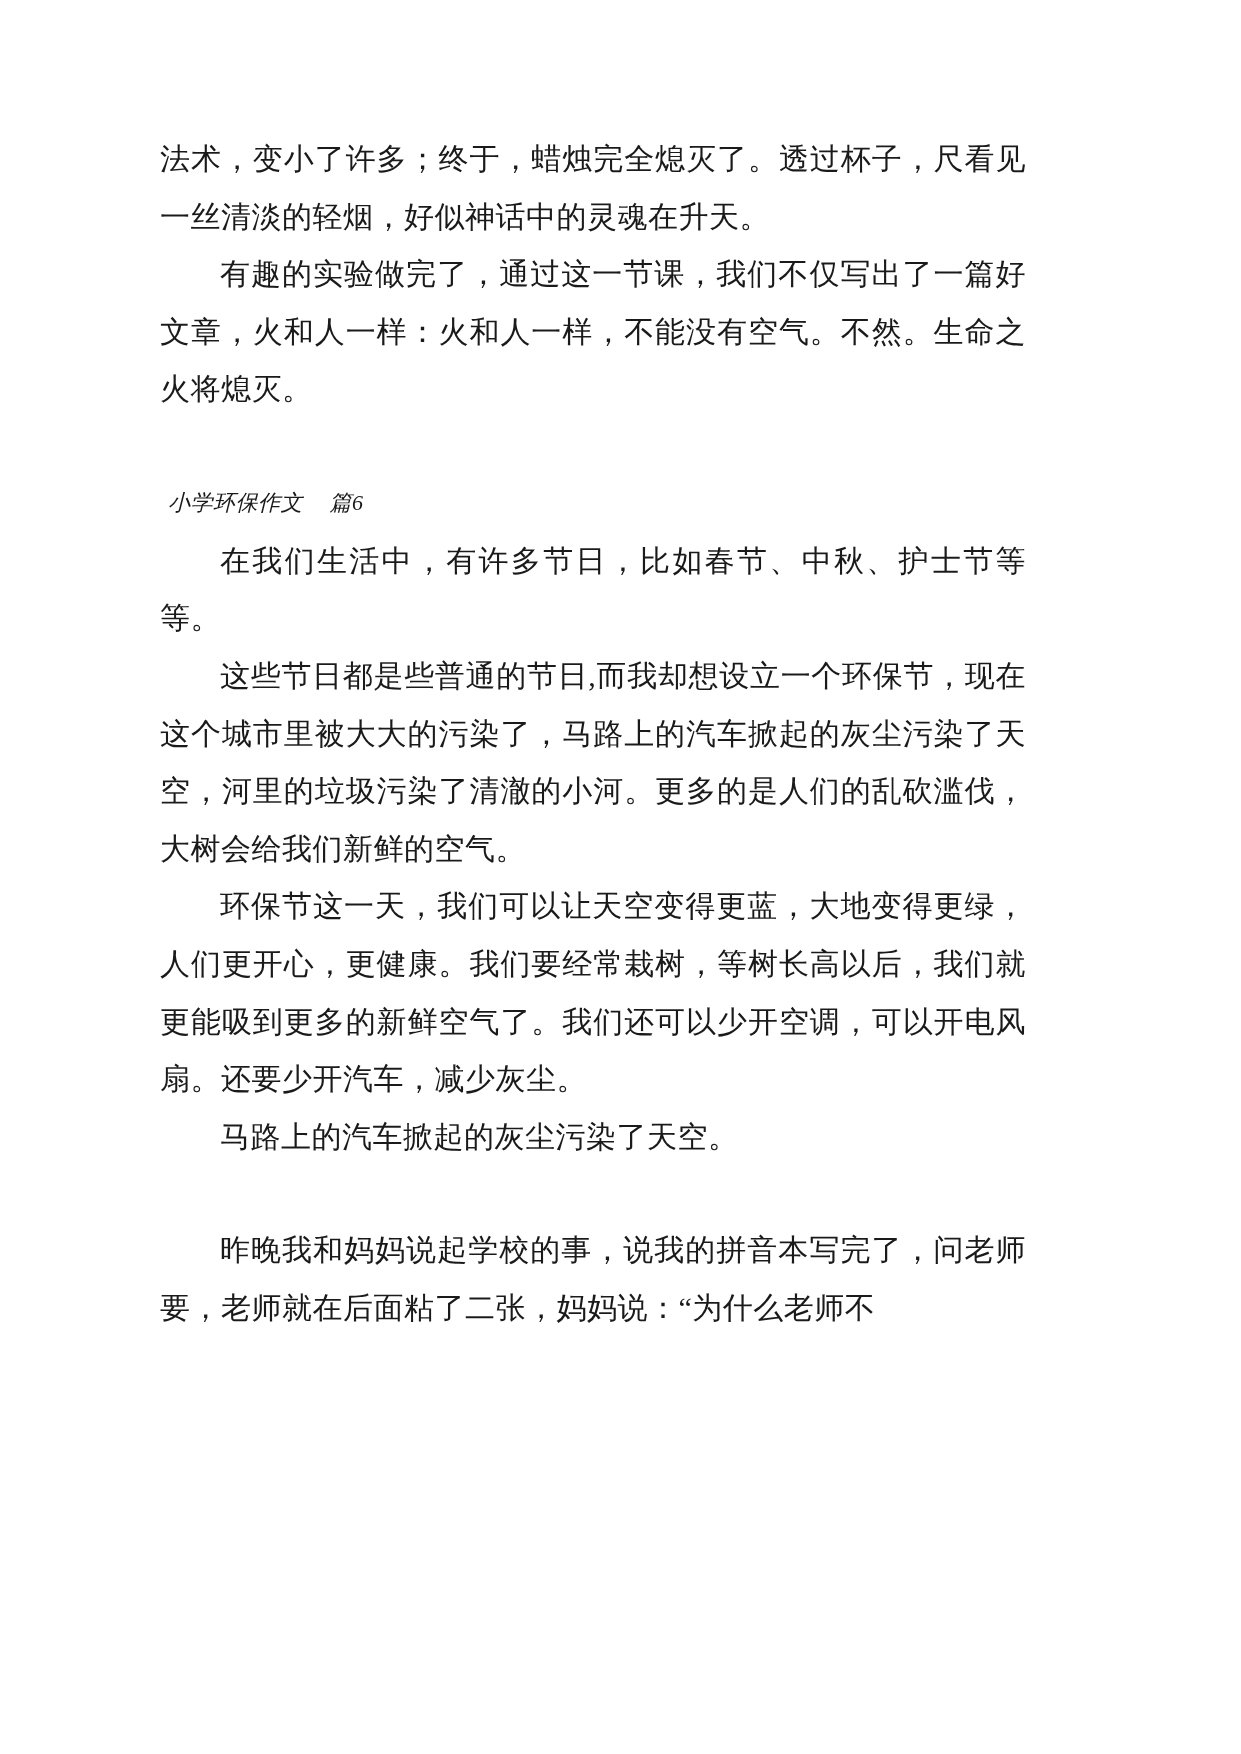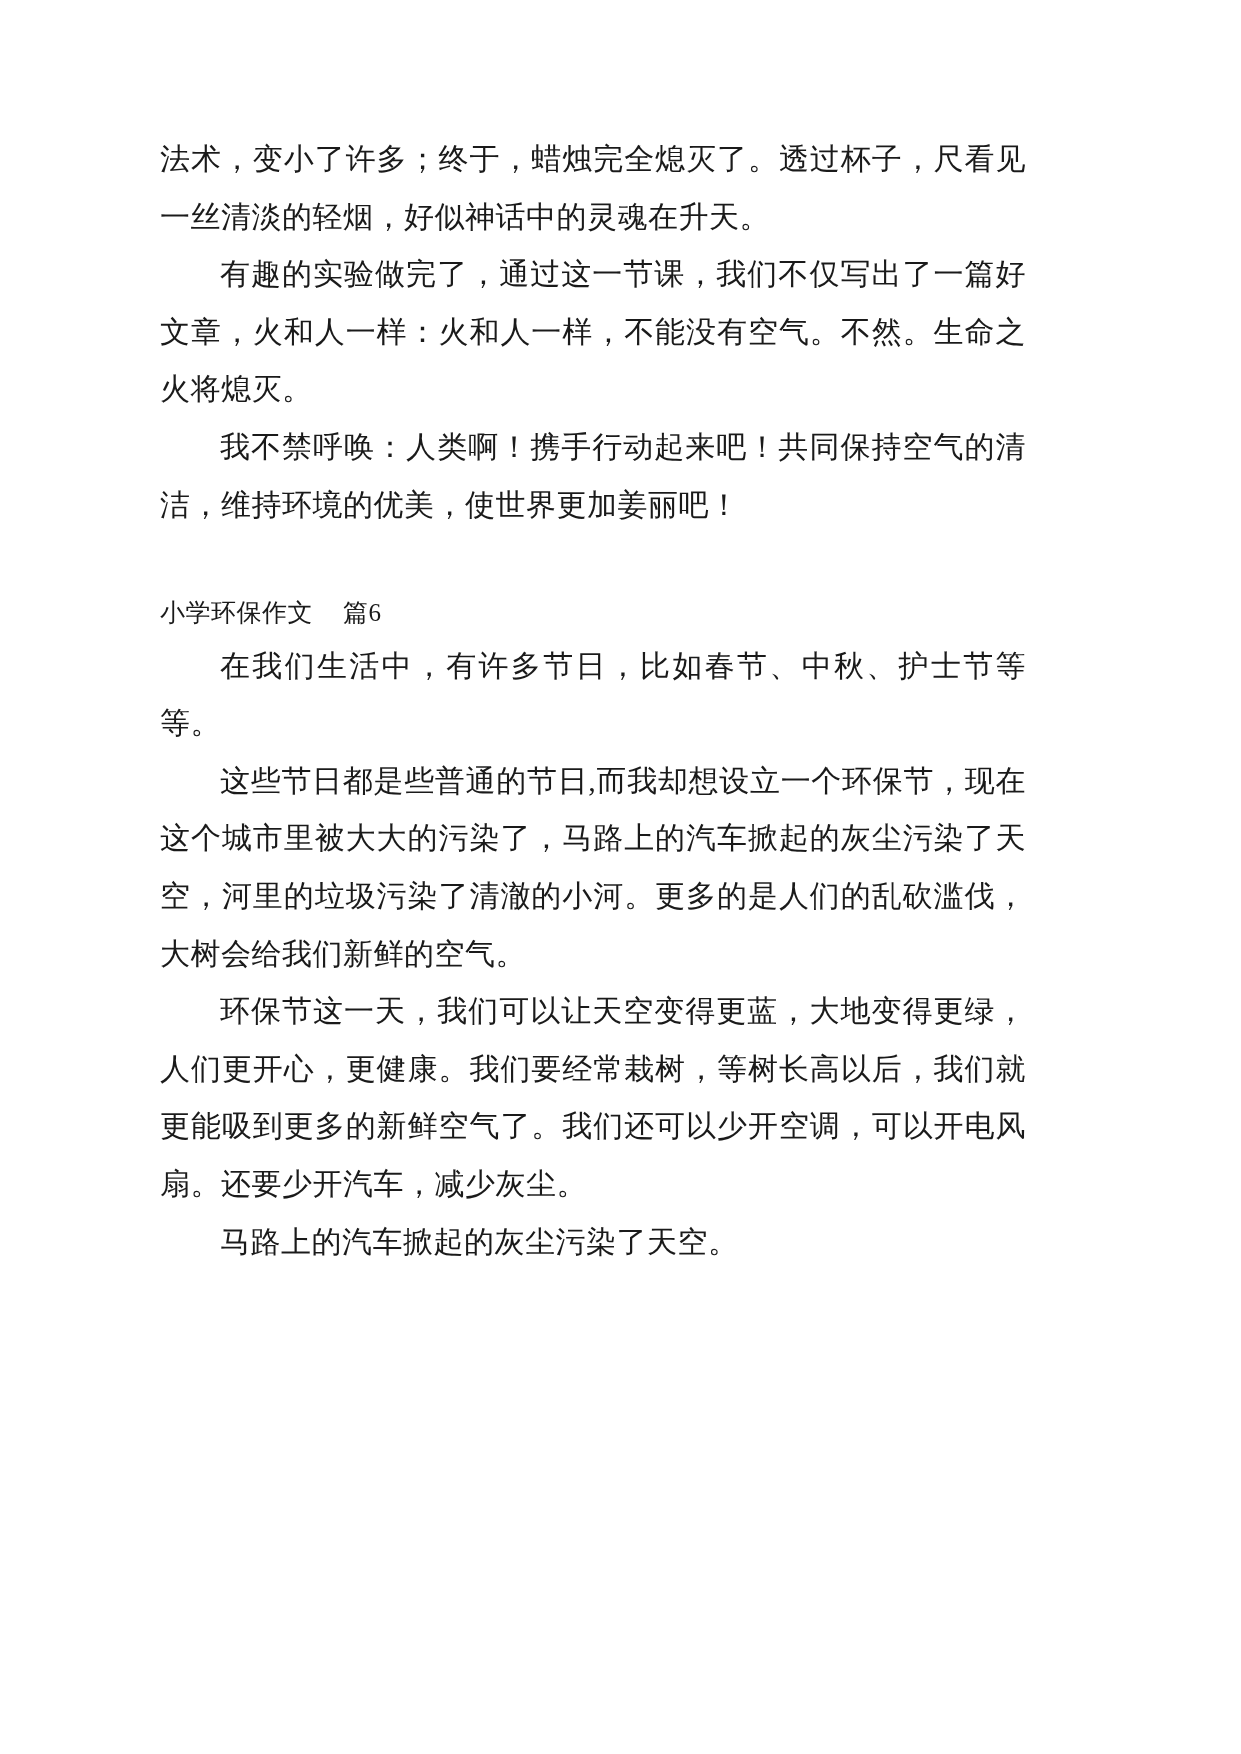--- a/index.html
+++ b/index.html
@@ -28,56 +28,57 @@
     text-justify: inter-ideograph;
   }
   p.para {
     margin: 0;
     text-indent: 2em;
   }
   p.para.noindent {
     text-indent: 0;
   }
   .section-heading {
-    margin: 0;
-    font-size: 25px;
+    margin: 8px;
+    font-size: 22px;
     line-height: 1.9;
     text-indent: 0;
     letter-spacing: 0.5px;
+    font-style: italic;
   }
   .spacer-lg {
     height: 56px;
   }
   .heading-gap {
     display: inline-block;
     width: 1.2em;
   }
 </style>
 </head>
 <body>
 
 <div class="page">
   <div class="doc-body">
 
     <p class="para noindent">法术，变小了许多；终于，蜡烛完全熄灭了。透过杯子，尺看见一丝清淡的轻烟，好似神话中的灵魂在升天。</p>
 
     <p class="para">有趣的实验做完了，通过这一节课，我们不仅写出了一篇好文章，火和人一样：火和人一样，不能没有空气。不然。生命之火将熄灭。</p>
 
-    <p class="para">我不禁呼唤：人类啊！携手行动起来吧！共同保持空气的清洁，维持环境的优美，使世界更加姜丽吧！</p>
 
     <div class="spacer-lg"></div>
 
     <p class="section-heading"><span>小学环保作文</span><span class="heading-gap"></span><span>篇6</span></p>
 
     <p class="para">在我们生活中，有许多节日，比如春节、中秋、护士节等等。</p>
 
     <p class="para">这些节日都是些普通的节日,而我却想设立一个环保节，现在这个城市里被大大的污染了，马路上的汽车掀起的灰尘污染了天空，河里的垃圾污染了清澈的小河。更多的是人们的乱砍滥伐，大树会给我们新鲜的空气。</p>
 
     <p class="para">环保节这一天，我们可以让天空变得更蓝，大地变得更绿，人们更开心，更健康。我们要经常栽树，等树长高以后，我们就更能吸到更多的新鲜空气了。我们还可以少开空调，可以开电风扇。还要少开汽车，减少灰尘。</p>
 
     <p class="para">马路上的汽车掀起的灰尘污染了天空。</p>
 
     <div class="spacer-lg"></div>
 
 
+    <p class="para">昨晚我和妈妈说起学校的事，说我的拼音本写完了，问老师要，老师就在后面粘了二张，妈妈说：“为什么老师不</p>
 
   </div>
 </div>
 
 </body></html>

